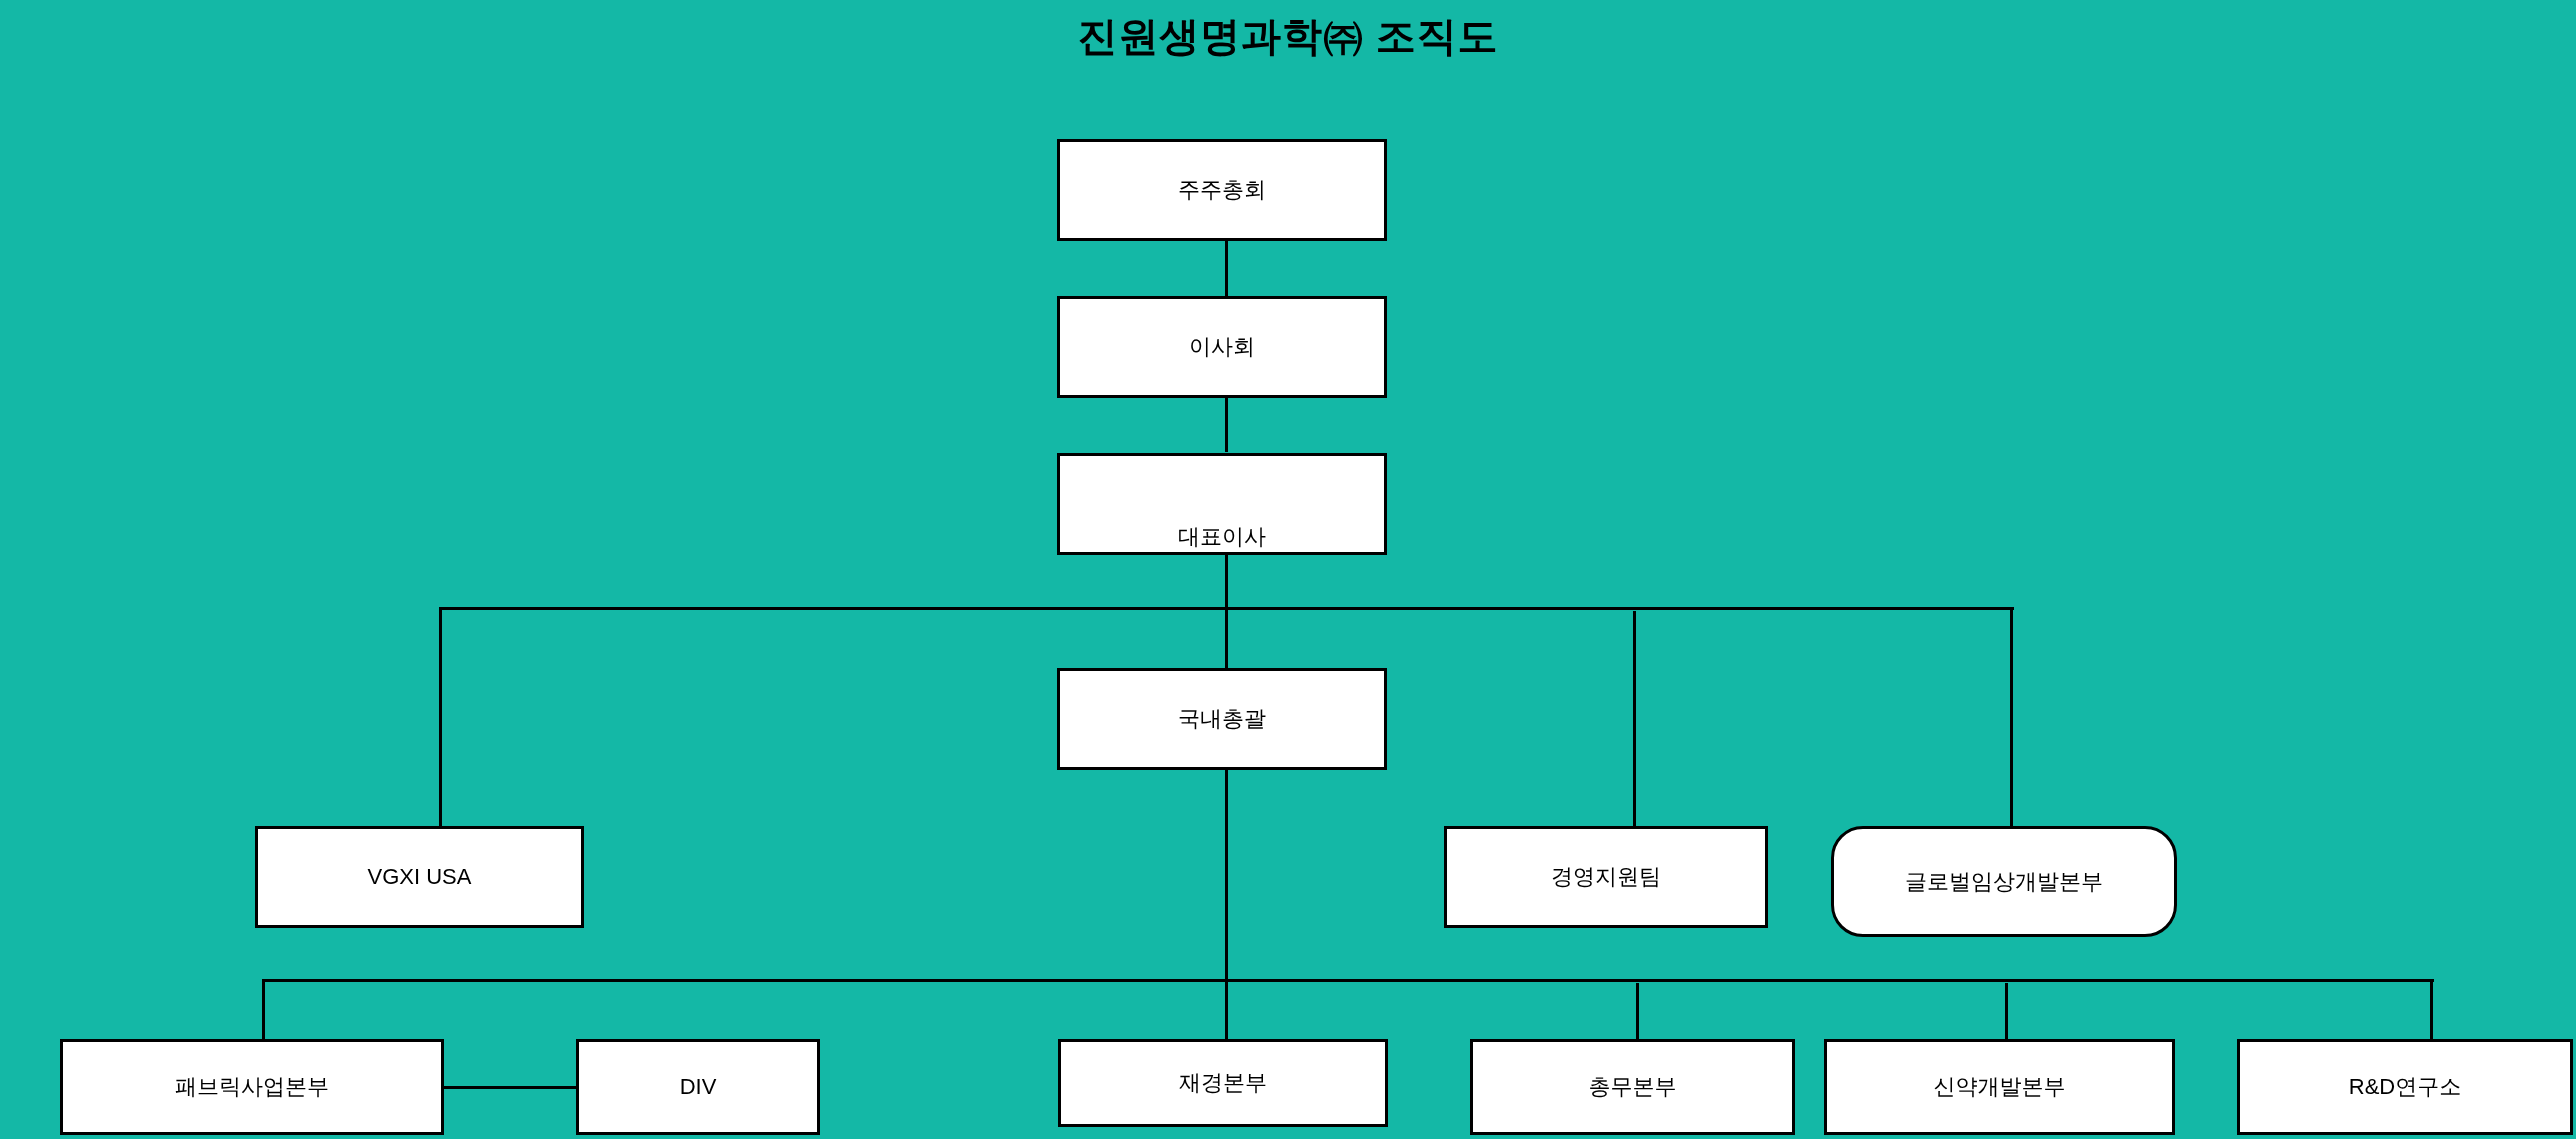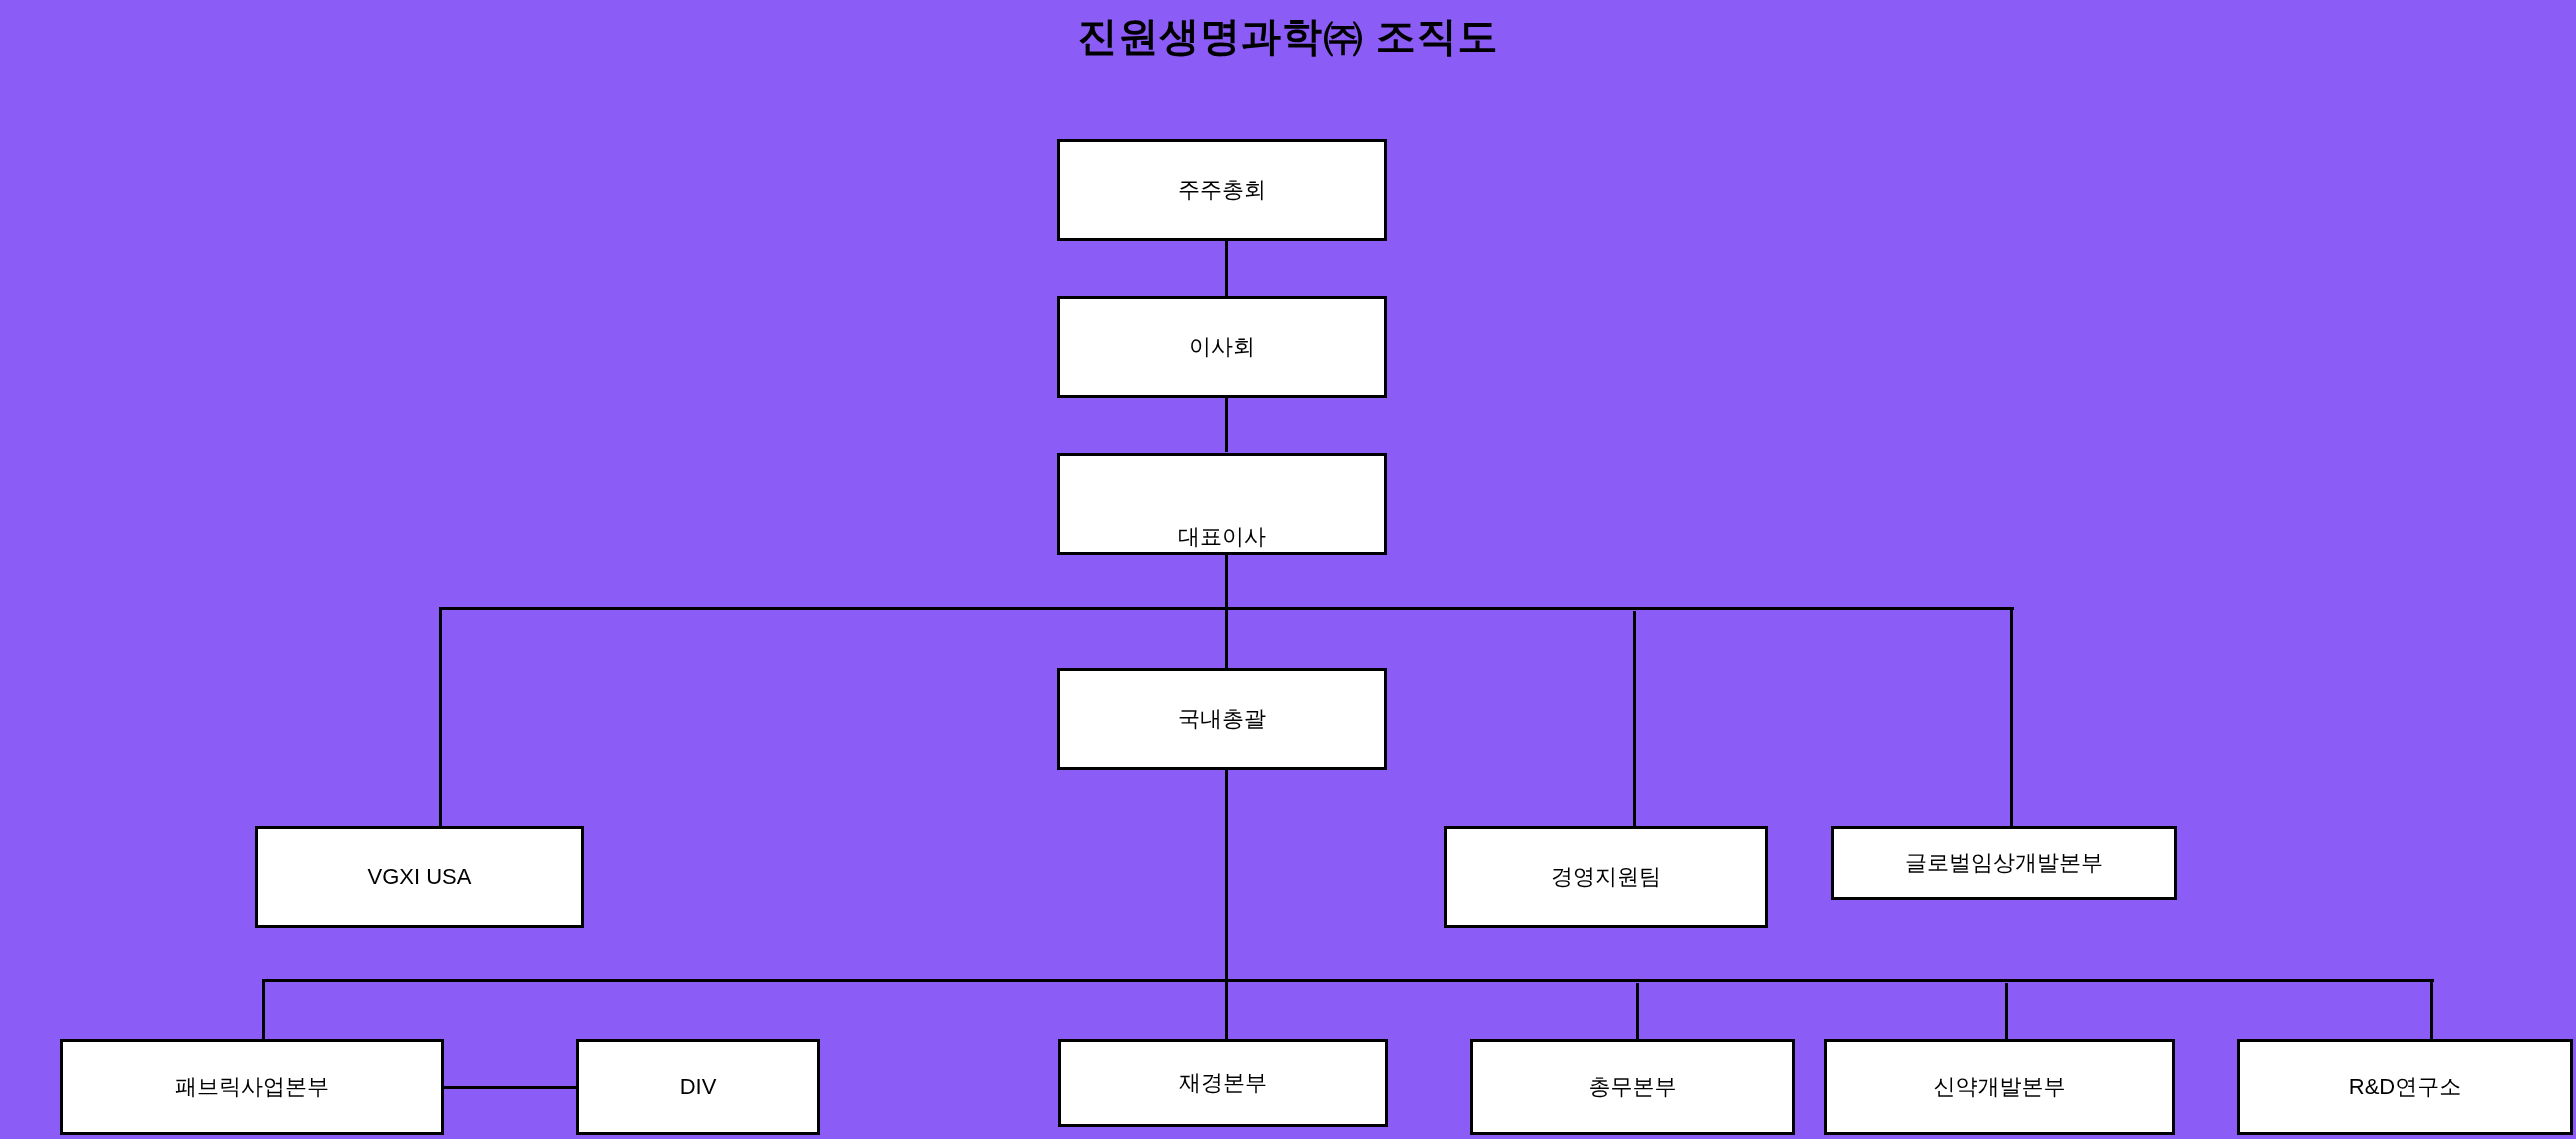--- a/index.html
+++ b/index.html
@@ -4,21 +4,21 @@
 <style>
   html, body {
     margin: 0;
     padding: 0;
     background: #ffffff;
   }
   #canvas {
     position: relative;
     width: 2576px;
     height: 1139px;
-    background: #8b5cf6;
+    background: #14b8a6;
     font-family: "Liberation Sans", "DejaVu Sans", sans-serif;
     color: #000000;
     overflow: hidden;
   }
   .chart-title {
     position: absolute;
     top: 8.6px;
     left: 0;
     width: 2576px;
     text-align: center;
@@ -46,21 +46,21 @@
   }
 
   
   .n-shareholders { left: 1057px; top: 139px;  width: 330px; height: 102px; }
   .n-board        { left: 1057px; top: 296px;  width: 330px; height: 102px; }
   .n-ceo          { left: 1057px; top: 453px;  width: 330px; height: 102px; align-items: flex-end; }
   .n-domestic     { left: 1057px; top: 668px;  width: 330px; height: 102px; }
   
   .n-vgxi         { left: 255px;  top: 826px;  width: 329px; height: 102px; }
   .n-mgmt         { left: 1444px; top: 826px;  width: 324px; height: 102px; }
-  .n-global       { left: 1831px; top: 826px;  width: 346px; height: 74px; }
+  .n-global       { left: 1831px; top: 826px;  width: 346px; height: 111px; border-radius: 32px; }
   
   .n-fabric       { left: 60px;   top: 1039px; width: 384px; height: 96px; }
   .n-div          { left: 576px;  top: 1039px; width: 244px; height: 96px; }
   .n-finance      { left: 1058px; top: 1039px; width: 330px; height: 88px; }
   .n-general      { left: 1454px; top: 1039px; width: 325px; height: 96px; margin-left: 16px; }
   .n-drug         { left: 1824px; top: 1039px; width: 351px; height: 96px; }
   .n-rnd          { left: 2237px; top: 1039px; width: 336px; height: 96px; }
 
   
   .l-sh-board     { left: 1225px; top: 241px;  width: 3.4px;    height: 55px; }

